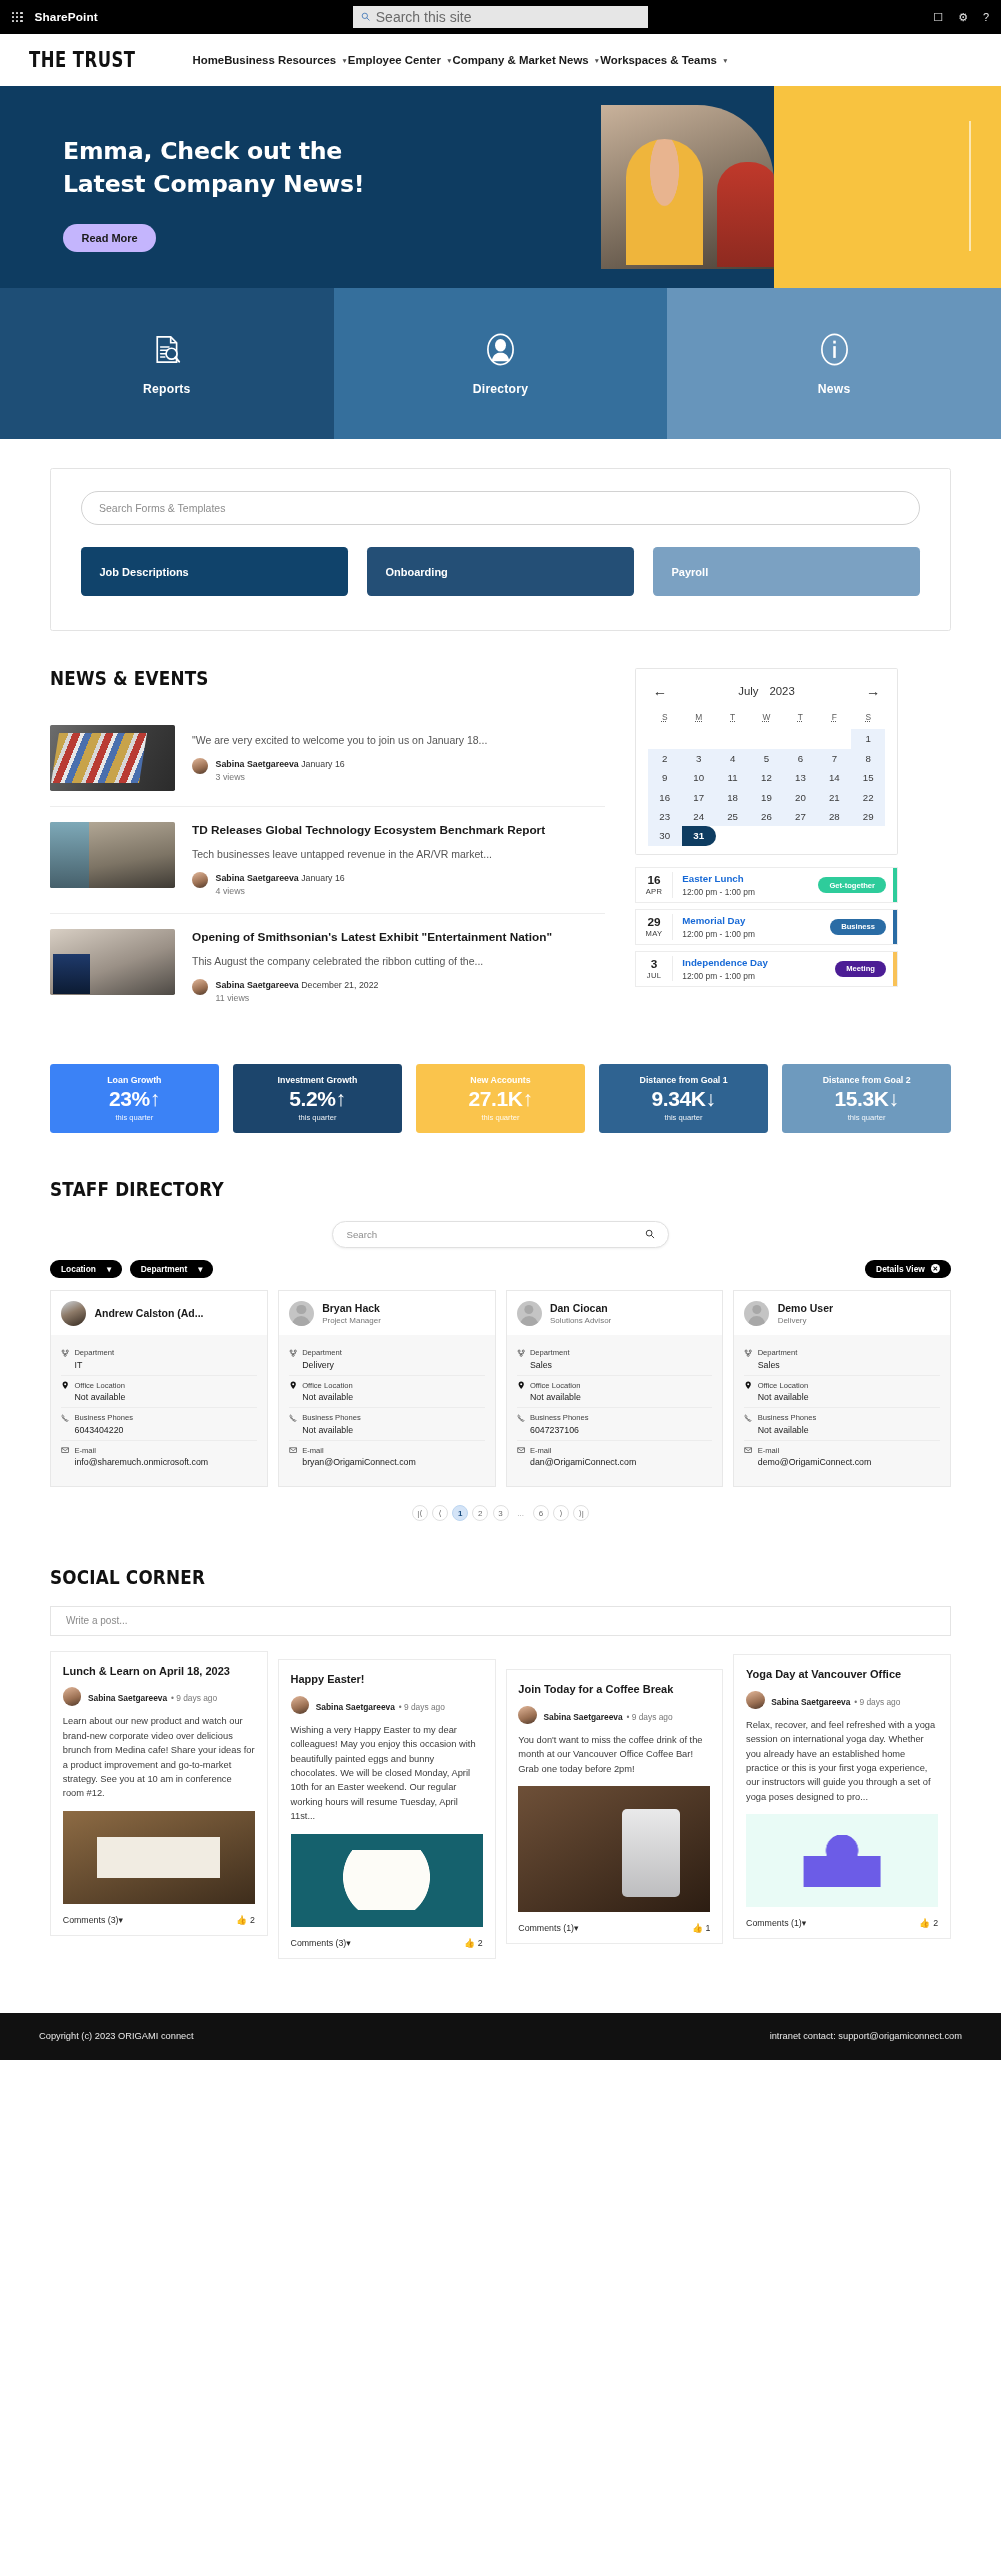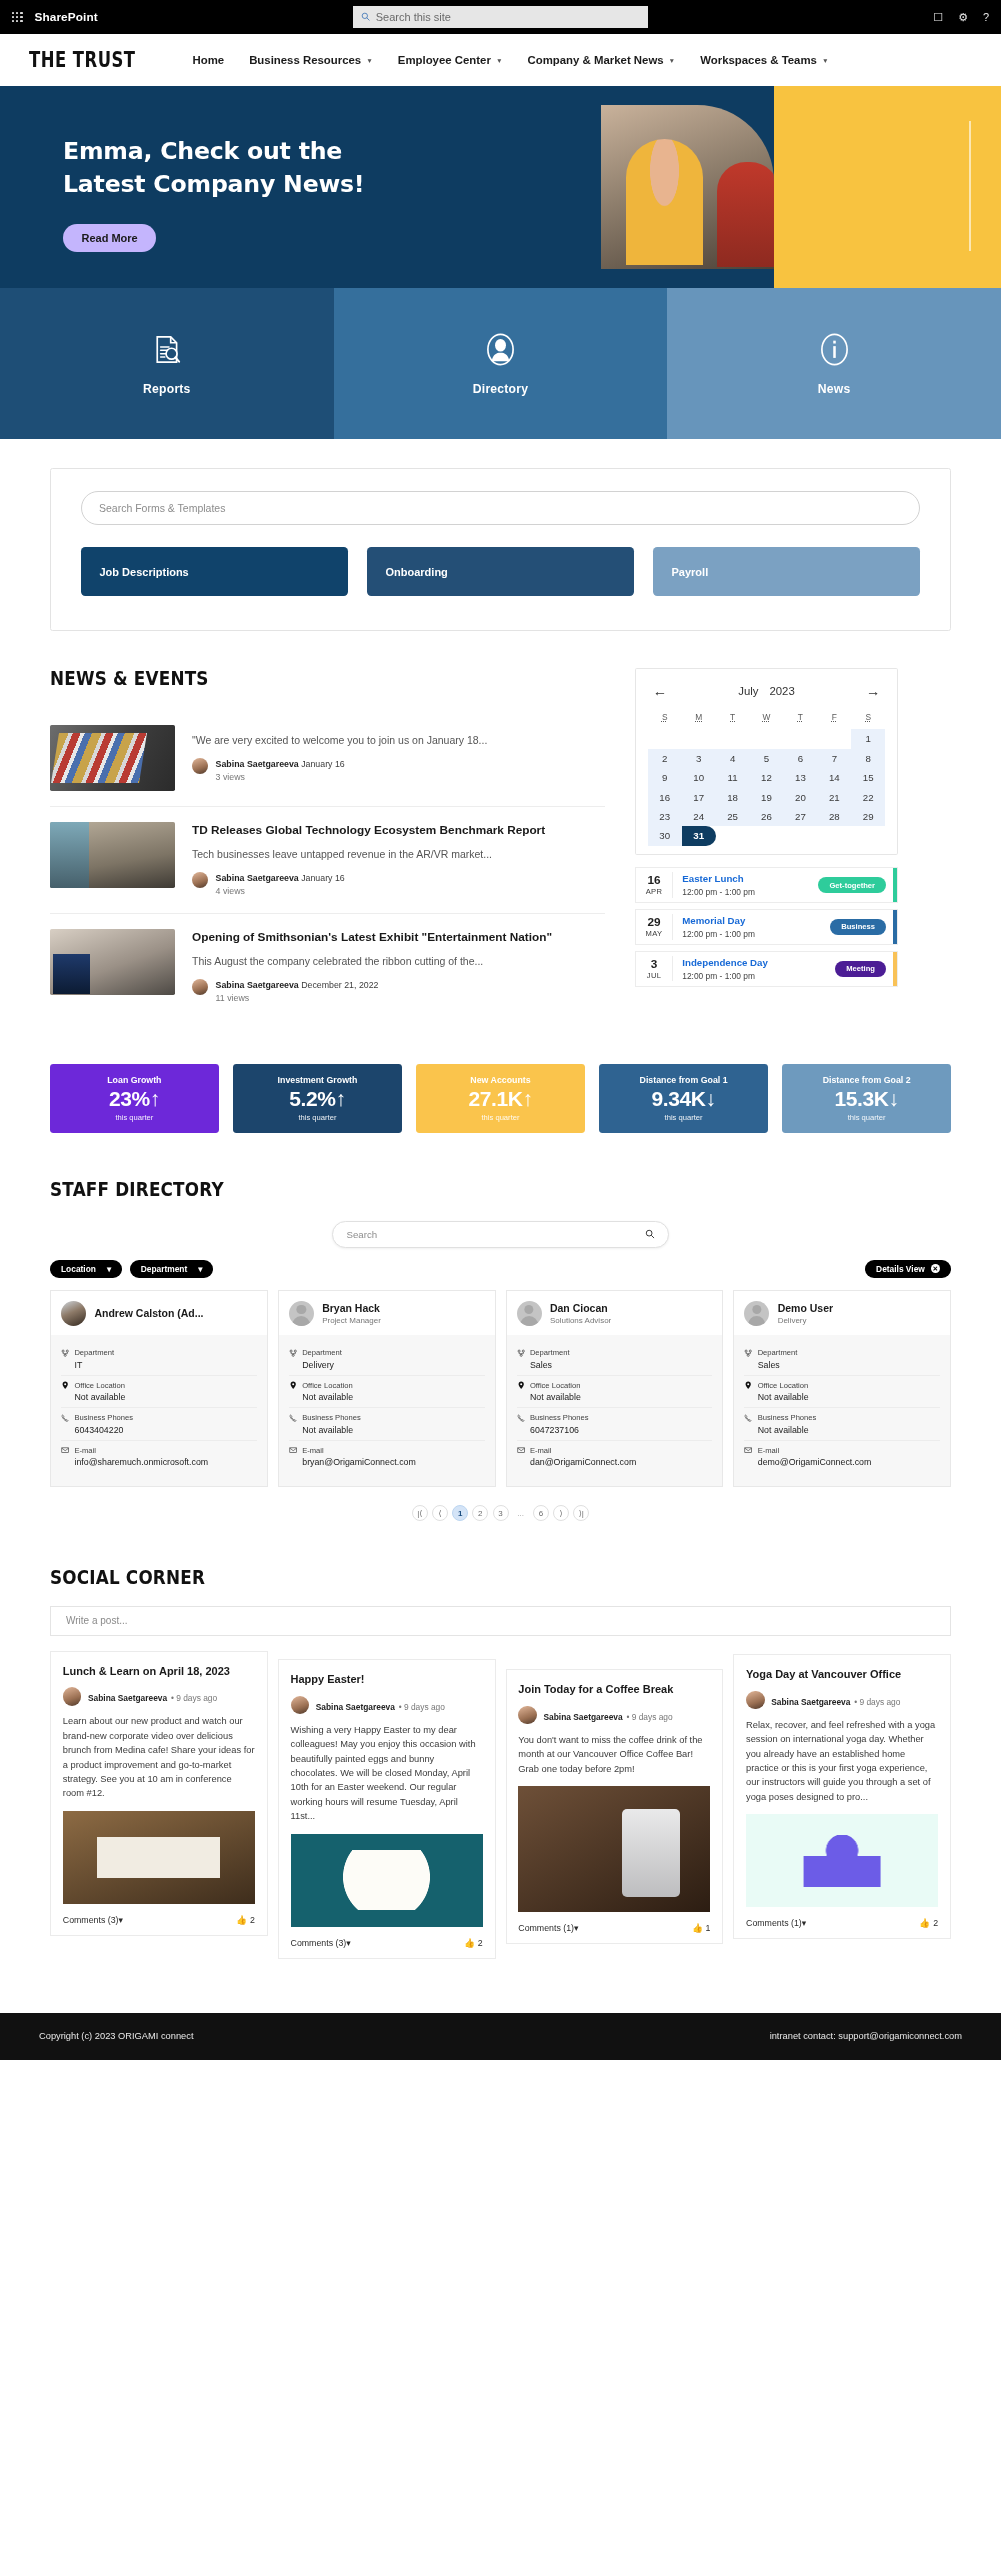--- a/index.html
+++ b/index.html
@@ -15,36 +15,36 @@
   .suitebar {
     height: 34px; background: #000000; display: flex; align-items: center;
     padding: 0 11.8px; gap: 11.8px;
   }
   .waffle { display: grid; grid-template-columns: repeat(3,2.5px); grid-template-rows: repeat(3,2.5px);
             gap: 1.7px; cursor: pointer; }
   .waffle i { width: 2.5px; height: 2.5px; background: #d8d8d8; display: block; border-radius: 0.4px; }
   .suite-title { color: #fff; font-size: 11.8px; font-weight: 600; letter-spacing: 0.1px; }
   .suite-search {
     margin-left: auto; margin-right: auto; width: 295px; height: 22px; background: #e6e6e6;
-    display: flex; align-items: center; gap: 5.9px; padding: 0 7.6px; font-size: 11px; color: #6a6a6a;
+    display: flex; align-items: center; gap: 5.9px; padding: 0 7.6px; font-size: 14px; color: #6a6a6a;
     position: absolute; left: 353px;
   }
   .suite-right { margin-left: auto; display: flex; align-items: center; gap: 15px; }
   .suite-right span { color: #e9e9e9; font-size: 11px; cursor: pointer; line-height: 1; }
 
   
   .brandnav {
     height: 52px; background: #fff; display: flex; align-items: center; padding: 0 29px;
   }
   .logo {
     font-family: "DejaVu Sans", sans-serif; font-weight: 700; font-size: 17.7px;
     letter-spacing: 0.5px; color: #111; transform: scaleY(1.18) scaleX(.93);
     transform-origin: left center; margin-right: 49px; white-space: nowrap;
   }
-  .navlinks { display: flex; align-items: center; gap: 25px; }
+  .navlinks { display: flex; align-items: center; }
   .navlink {
     font-size: 11.4px; font-weight: 600; color: #1b1b1b; display: flex; align-items: center;
     gap: 5px; cursor: pointer; white-space: nowrap;
   }
   .caret { font-size: 6.7px; color: #555; }
 
   
   .hero { position: relative; height: 202px; background: #0e3c61; overflow: hidden; }
   .hero-yellow { position: absolute; right: 0; top: 0; width: 227px; height: 202px; background: #f8c340; }
   .hero-photo {
@@ -545,21 +545,21 @@
           <div class="evt-time">12:00 pm - 1:00 pm</div>
         </div>
         <div class="evt-badge" style="background:#4c1d95">Meeting</div>
         <div class="evt-stripe" style="background:#f9c257"></div>
       </div>
     </div>
   </div>
 </div>
 
 <div class="kpis">
-  <div class="kpi" style="background:#6d28d9">
+  <div class="kpi" style="background:#3b82f6">
     <div class="kpi-label">Loan Growth</div>
     <div class="kpi-value"><span>23%</span><span>↑</span></div>
     <div class="kpi-sub">this quarter</div>
   </div>
   <div class="kpi" style="background:#1c456c">
     <div class="kpi-label">Investment Growth</div>
     <div class="kpi-value"><span>5.2%</span><span>↑</span></div>
     <div class="kpi-sub">this quarter</div>
   </div>
   <div class="kpi" style="background:#fac44c">

